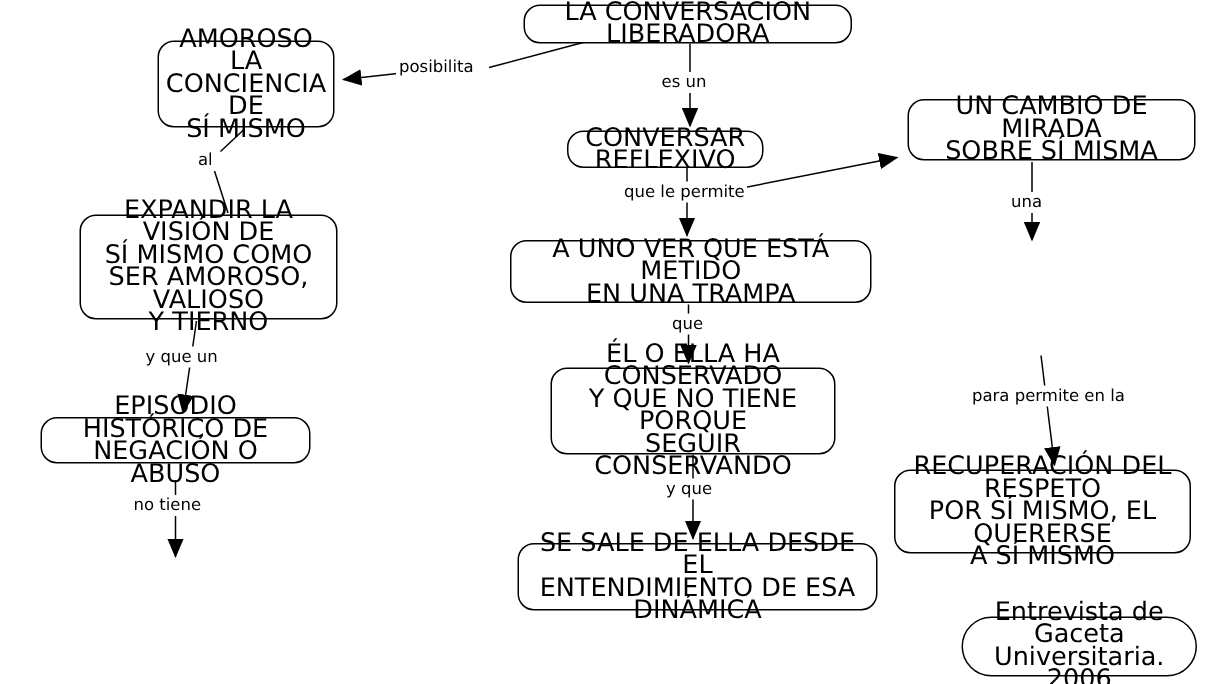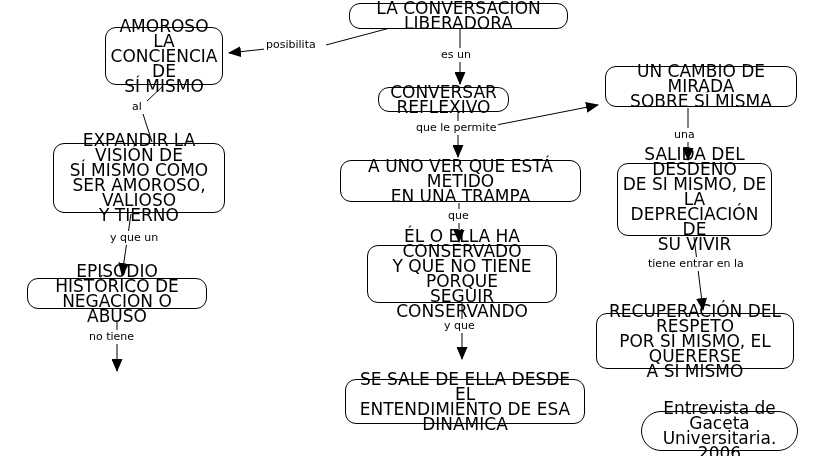--- a/index.html
+++ b/index.html
@@ -53,41 +53,37 @@
 SÍ MISMO</div>
   <div class="node" style="left:378px;top:87px;width:131px;height:25px">CONVERSAR REFLEXIVO</div>
   <div class="node" style="left:605px;top:66px;width:192px;height:41px">UN CAMBIO DE MIRADA
 SOBRE SÍ MISMA</div>
   <div class="node" style="left:53px;top:143px;width:172px;height:70px">EXPANDIR LA VISIÓN DE
 SÍ MISMO COMO
 SER AMOROSO, VALIOSO
 Y TIERNO</div>
   <div class="node" style="left:340px;top:160px;width:241px;height:42px">A UNO VER QUE ESTÁ METIDO
 EN UNA TRAMPA</div>
-  <div class="node" style="left:617px;top:163px;width:155px;height:73px">SALIDA DEL DESDEÑO
-DE SI MISMO, DE LA
-DEPRECIACIÓN DE
-SU VIVIR</div>
   <div class="node" style="left:27px;top:278px;width:180px;height:31px">EPISODIO HISTÓRICO DE
 NEGACIÓN O ABUSO</div>
   <div class="node" style="left:367px;top:245px;width:190px;height:58px">ÉL O ELLA HA CONSERVADO
 Y QUE NO TIENE PORQUE
 SEGUIR CONSERVANDO</div>
-  <div class="node" style="left:345px;top:379px;width:240px;height:45px">SE SALE DE ELLA DESDE EL
+  <div class="node" style="left:345px;top:362px;width:240px;height:45px">SE SALE DE ELLA DESDE EL
 ENTENDIMIENTO DE ESA DINÁMICA</div>
   <div class="node" style="left:596px;top:313px;width:198px;height:56px">RECUPERACIÓN DEL RESPETO
 POR SÍ MISMO, EL QUERERSE
 A SÍ MISMO</div>
   <div class="node small-radius" style="left:641px;top:411px;width:157px;height:40px">Entrevista de Gaceta
 Universitaria. 2006</div>
 
   <span class="link-label" style="left:264px;top:38px">posibilita</span>
   <span class="link-label" style="left:439px;top:48px">es un</span>
   <span class="link-label" style="left:130px;top:100px">al</span>
   <span class="link-label" style="left:414px;top:121px">que le permite</span>
   <span class="link-label" style="left:672px;top:128px">una</span>
   <span class="link-label" style="left:446px;top:209px">que</span>
-  <span class="link-label" style="left:108px;top:231px">y que un</span>
-  <span class="link-label" style="left:646px;top:257px">tiene entrar en la</span>
+  <span class="link-label" style="left:95px;top:231px">y que un</span>
+  <span class="link-label" style="left:646px;top:257px">para permite en la</span>
   <span class="link-label" style="left:87px;top:330px">no tiene</span>
   <span class="link-label" style="left:442px;top:319px">y que</span>
 
 </div>
 
 </body></html>

